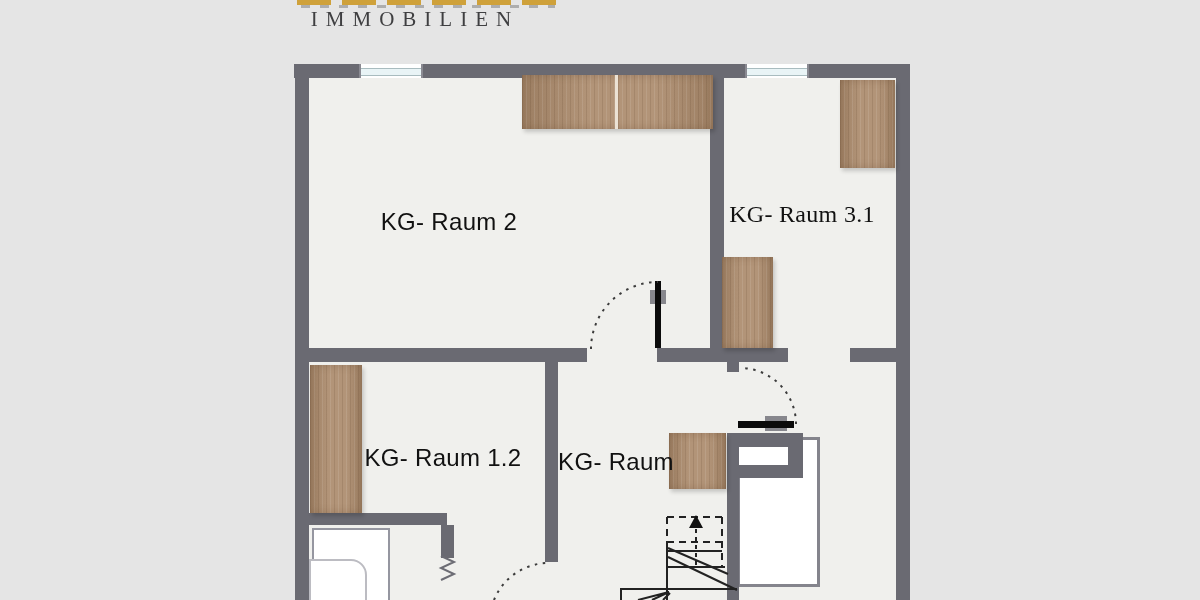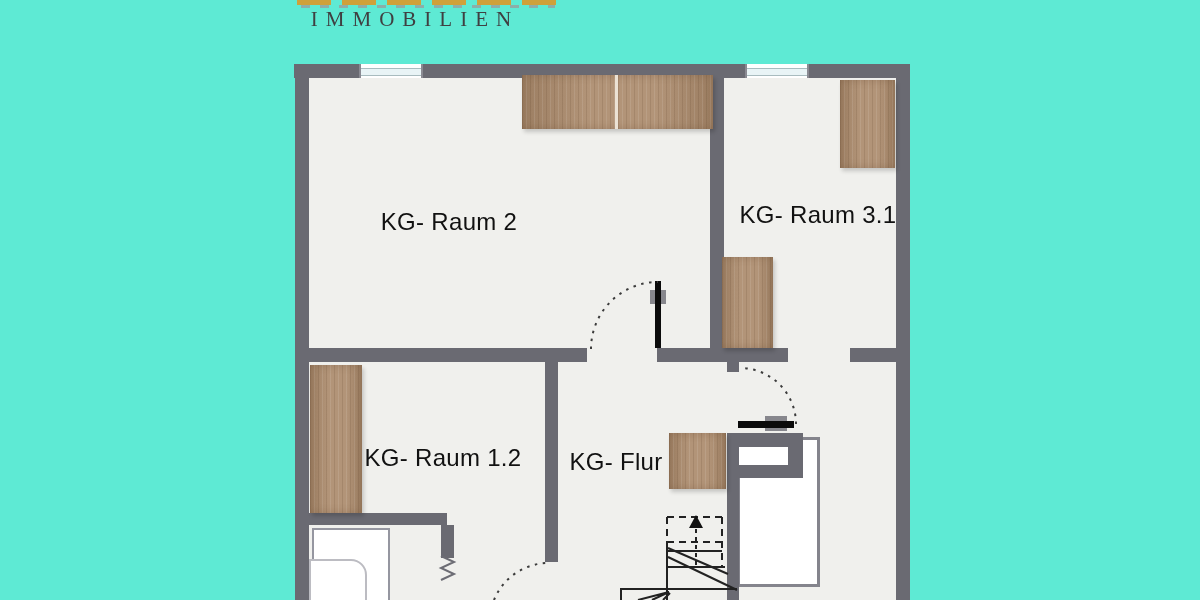--- a/index.html
+++ b/index.html
@@ -1,18 +1,18 @@
 <!DOCTYPE html>
 <html style="--wall: #6a6a72; --room_fill: #f0f0ed; --wood: #b29478; --wood_dark: #9c7e62; --gold: #cfa13a; --glazing: #e9f4f6; --appliance_border: #9596a0; --white_box_border: #84848c; --logo_text: #3f3f41; --label_text: #111111;"><head>
 <meta charset="utf-8">
 <style>
   html,body{margin:0;padding:0;background:#fff;}
   .canvas{
     position:relative;width:1200px;height:600px;overflow:hidden;
-    background:#5eead4;font-family:"Liberation Sans",sans-serif;
+    background:#e5e5e5;font-family:"Liberation Sans",sans-serif;
   }
   
   .gold-row{
     position:absolute;left:297px;top:0;width:262px;height:5px;
     background:repeating-linear-gradient(90deg,var(--gold) 0 34px,rgba(0,0,0,0) 34px 45px);
   }
   .gray-row{
     position:absolute;left:301px;top:5px;width:254px;height:3px;opacity:.75;
     background:repeating-linear-gradient(90deg,#9b9b9b 0 9px,rgba(0,0,0,0) 9px 19px);
   }
@@ -95,23 +95,23 @@
 
     <div class="appl-outer" style="left:312px;top:528px;width:74px;height:72px;"></div>
     <div class="appl-inner" style="left:309px;top:559px;width:54px;height:41px;"></div>
 
     <div class="handle" style="left:650px;top:290px;width:16px;height:14px;"></div>
     <div class="leaf" style="left:655px;top:281px;width:6px;height:67px;"></div>
     <div class="handle" style="left:765px;top:416px;width:22px;height:15px;"></div>
     <div class="leaf" style="left:738px;top:421px;width:56px;height:7px;"></div>
 
     <div class="lbl" style="left:339px;top:208px;width:220px;">KG- Raum 2</div>
-    <div class="lbl" style="left:708px;top:201px;width:220px;">KG- Raum 3.1</div>
+    <div class="lbl" style="left:692px;top:201px;width:220px;font-family:Liberation Serif, serif;">KG- Raum 3.1</div>
     <div class="lbl" style="left:333px;top:444px;width:220px;">KG- Raum 1.2</div>
-    <div class="lbl" style="left:536px;top:448px;width:160px;">KG- Flur</div>
+    <div class="lbl" style="left:536px;top:448px;width:160px;">KG- Raum</div>
 
     <svg class="overlay" width="1200" height="600" viewBox="0 0 1200 600">
       <g stroke="#3c3c3c" stroke-width="2" fill="none">
         <path d="M591 349 A67 67 0 0 1 658 282" stroke-dasharray="2.5 5.5"></path>
         <path d="M796 424 A56 56 0 0 0 740 368" stroke-dasharray="2.5 5.5"></path>
         <path d="M494 600 A59 59 0 0 1 549 563" stroke-dasharray="2.5 5.5"></path>
       </g>
       <polyline points="441,556 454,562 441,568 454,574 441,580" stroke="#6d6d75" stroke-width="2" fill="none"></polyline>
       <g stroke="#222" stroke-width="2" fill="none">
         <path d="M667 517 H722 M667 542 H722 M667 517 V568 M722 517 V568" stroke-dasharray="7 5"></path>

